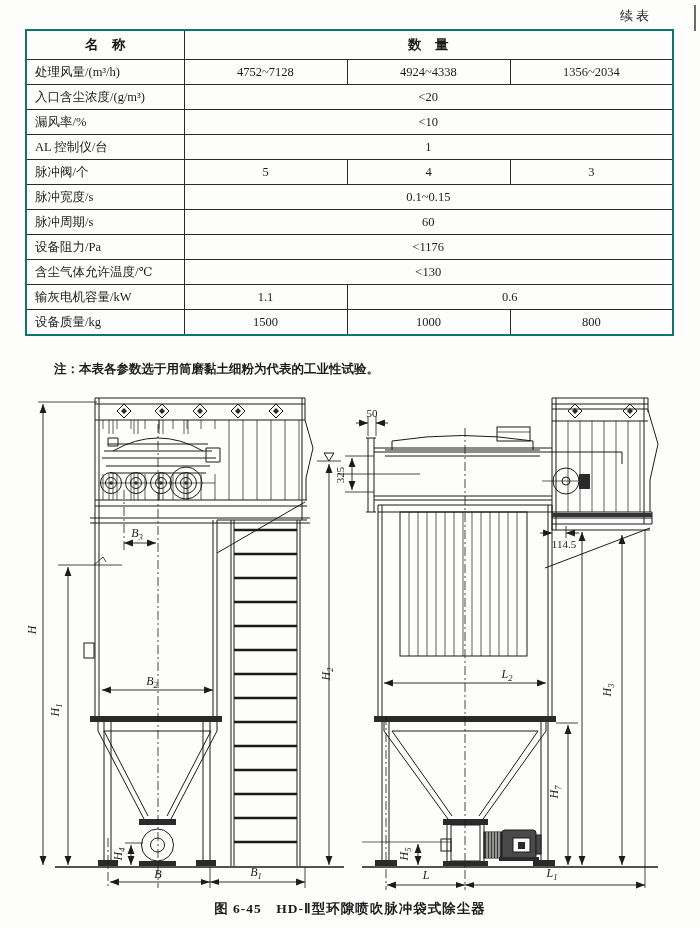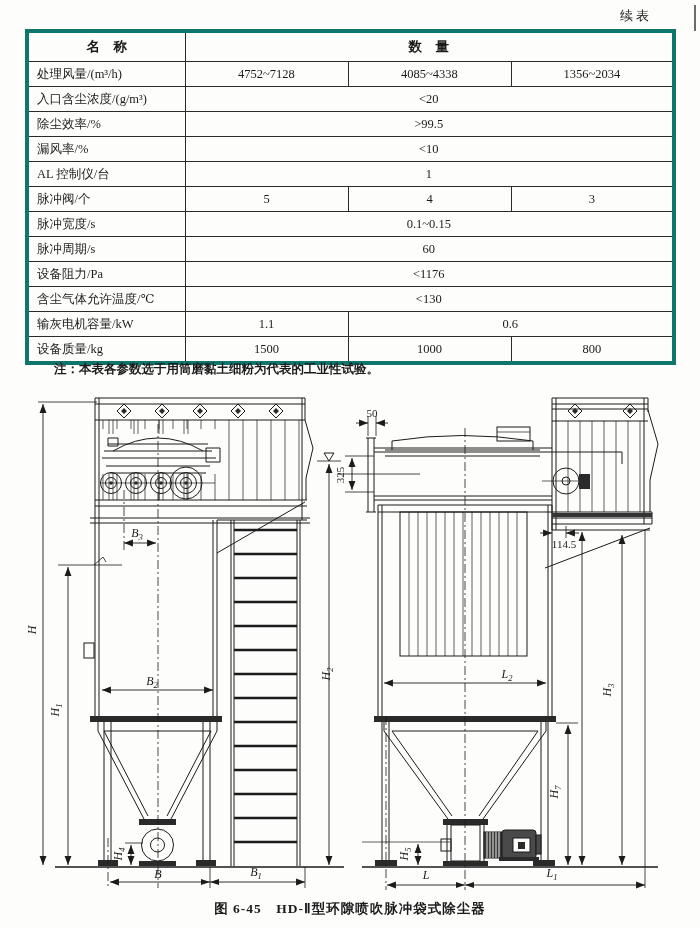--- a/index.html
+++ b/index.html
@@ -1,20 +1,20 @@
 <!DOCTYPE html>
 <html><head>
 <meta charset="utf-8">
 <style>
   html,body{margin:0;padding:0;}
   body{width:700px;height:928px;background:#fdfdfc;position:relative;overflow:hidden;
        font-family:"Liberation Serif","DejaVu Serif",serif;color:#1b1b1b;}
   .continued{position:absolute;top:7px;left:620px;font-size:13px;letter-spacing:3px;}
   table.spec{position:absolute;top:29px;left:25px;width:647px;border-collapse:collapse;
-       border:4px solid #0f766e;table-layout:fixed;}
+       border:2px solid #0f766e;table-layout:fixed;}
   table.spec th,table.spec td{border:1px solid #2a2a2a;font-size:12.5px;height:22px;
        text-align:center;padding:1px 2px;overflow:hidden;white-space:nowrap;}
   table.spec thead th{height:26px;font-size:13.5px;font-weight:600;}
   table.spec td.rowlabel{text-align:left;padding-left:8px;}
   .note{position:absolute;top:361px;left:54px;font-size:12.5px;font-weight:600;}
   .caption{position:absolute;top:900px;left:0;width:700px;text-align:center;
        font-size:13.5px;font-weight:600;letter-spacing:1px;font-family:Liberation Serif, serif;}
   .edge-artifact{position:absolute;top:5px;left:694px;width:2px;height:26px;background:#3a3a3a;opacity:.75;}
   svg#diagram{position:absolute;top:0;left:0;}
   .s{stroke:#1b1b1b;stroke-width:1;fill:none;}
@@ -45,30 +45,26 @@
   <thead>
     <tr>
       <th>名　称</th>
       <th colspan="3">数　量</th>
     </tr>
   </thead>
   <tbody id="spec-body">
       <tr>
         <td class="rowlabel">处理风量/(m³/h)</td>
         <td>4752~7128</td>
-        <td>4085~4338</td>
+        <td>4924~4338</td>
         <td>1356~2034</td>
       </tr>
       <tr>
         <td class="rowlabel">入口含尘浓度/(g/m³)</td>
         <td colspan="3">&lt;20</td>
-      </tr>
-      <tr>
-        <td class="rowlabel">除尘效率/%</td>
-        <td colspan="3">&gt;99.5</td>
       </tr>
       <tr>
         <td class="rowlabel">漏风率/%</td>
         <td colspan="3">&lt;10</td>
       </tr>
       <tr>
         <td class="rowlabel">AL 控制仪/台</td>
         <td colspan="3">1</td>
       </tr>
       <tr>

